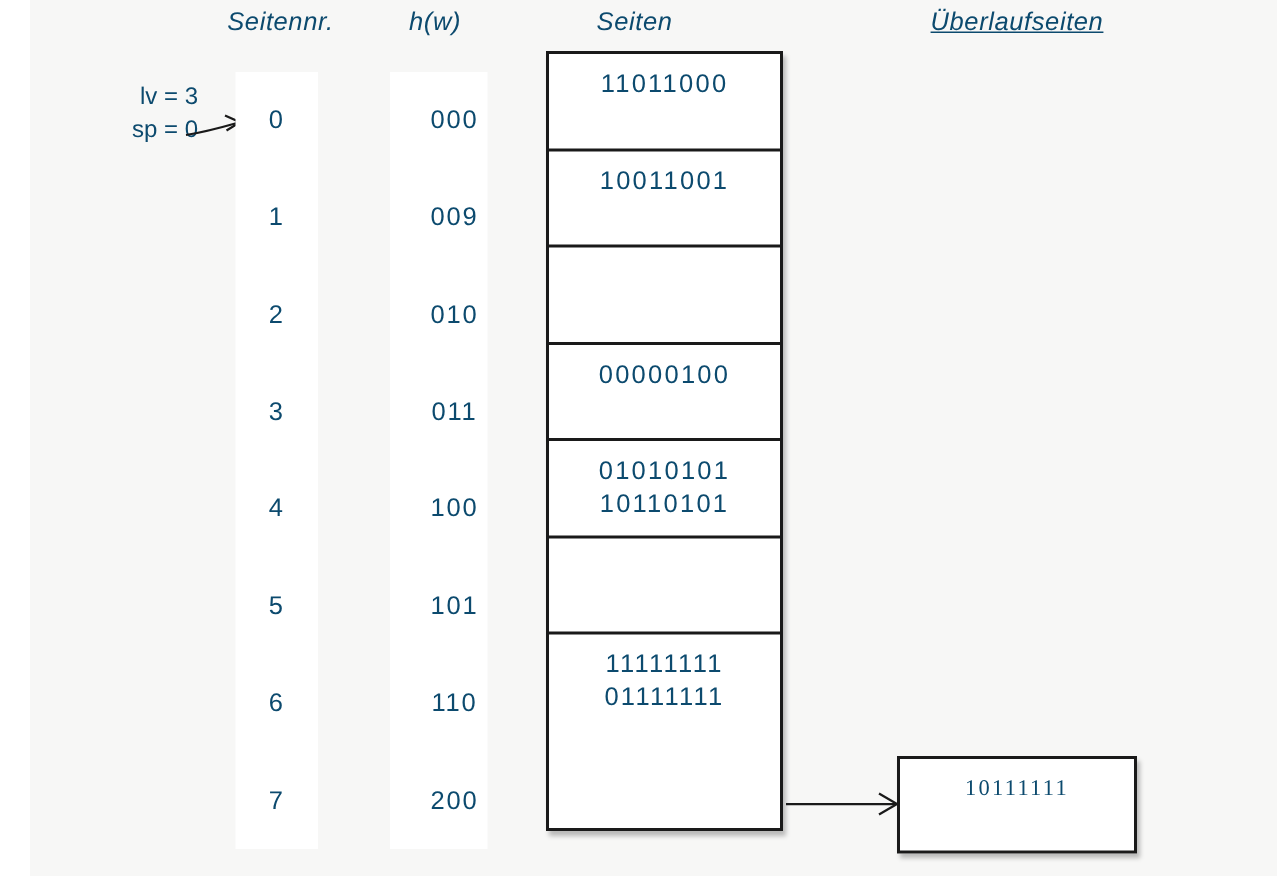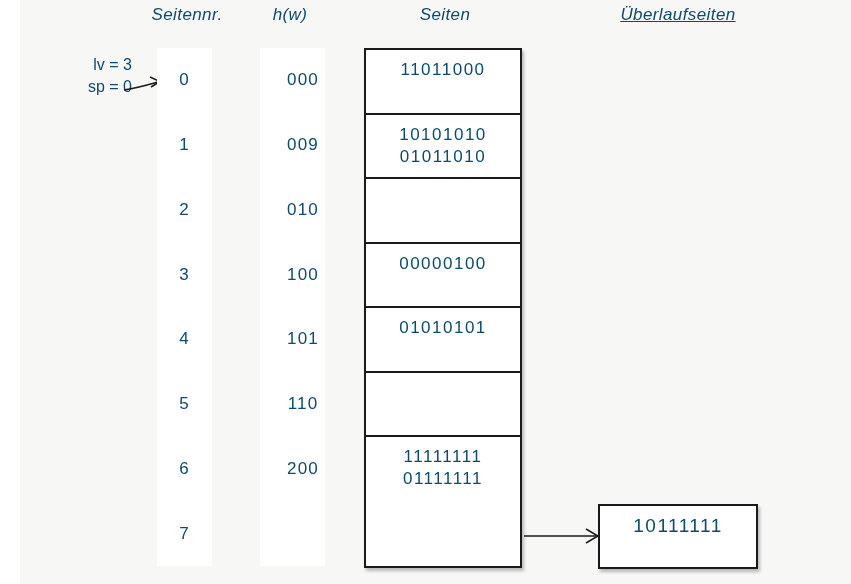--- a/index.html
+++ b/index.html
@@ -21,21 +21,21 @@
     top: 4px;
     transform: translateX(-50%);
     font-style: italic;
     font-size: 17px;
     line-height: 22px;
     white-space: nowrap;
     letter-spacing: 0.4px;
   }
   .hdr-seitennr { left: 167px; }
   .hdr-hw       { left: 270px; }
-  .hdr-seiten   { left: 425px; text-align: center; }
+  .hdr-seiten   { left: 403px; text-align: center; }
   .hdr-ueberlauf{ left: 658px; text-decoration: underline; }
 
   .annotation {
     position: absolute;
     left: 38px;
     top: 54px;
     width: 74px;
     text-align: right;
     font-size: 16px;
     line-height: 22px;
@@ -60,21 +60,21 @@
   .numcell {
     display: flex;
     align-items: center;
     justify-content: center;
     font-size: 17px;
     letter-spacing: 1.2px;
   }
   .bucket-table {
     position: absolute;
     left: 344px;
-    top: 48px;
+    top: 34px;
     width: 158px;
     height: 520px;
     box-sizing: border-box;
     background: #ffffff;
     border: 2px solid #1a1a1a;
     box-shadow: 2px 3px 3px rgba(0,0,0,0.25);
     display: grid;
     grid-template-rows: repeat(8, 1fr);
   }
   .bucket {
@@ -98,23 +98,24 @@
     height: 65px;
     box-sizing: border-box;
     background: #ffffff;
     border: 2px solid #1a1a1a;
     box-shadow: 2px 3px 3px rgba(0,0,0,0.25);
     padding-top: 9px;
     text-align: center;
   }
   .overflow-box .val {
     display: block;
-    font-size: 19px;
+    font-size: 15px;
     line-height: 22px;
     letter-spacing: 1.5px;
+    font-family: Liberation Serif, serif;
   }
   .overflow-arrow {
     position: absolute;
     left: 502px;
     top: 524px;
   }
   svg line, svg path { stroke: #1a1a1a; fill: none; }
 </style>
 </head>
 <body>
@@ -144,45 +145,47 @@
     <div class="numcell">4</div>
     <div class="numcell">5</div>
     <div class="numcell">6</div>
     <div class="numcell">7</div>
   </div>
 
   <div class="strip strip-hash">
     <div class="numcell">000</div>
     <div class="numcell">009</div>
     <div class="numcell">010</div>
+    <div class="numcell">011</div>
     <div class="numcell">100</div>
     <div class="numcell">101</div>
     <div class="numcell">110</div>
     <div class="numcell">200</div>
   </div>
 
   <div class="bucket-table">
     <div class="bucket">
       <span class="val">11011000</span>
       <span class="val"></span>
     </div>
     <div class="bucket">
-      <span class="val">10101010</span>
-      <span class="val">01011010</span>
+      <span class="val">10011001</span>
+      <span class="val"></span>
     </div>
     <div class="bucket">
       <span class="val"></span>
       <span class="val"></span>
     </div>
     <div class="bucket">
       <span class="val">00000100</span>
       <span class="val"></span>
     </div>
     <div class="bucket">
       <span class="val">01010101</span>
+      <span class="val">10110101</span>
     </div>
     <div class="bucket">
       <span class="val"></span>
       <span class="val"></span>
     </div>
     <div class="bucket">
       <span class="val">11111111</span>
       <span class="val">01111111</span>
     </div>
   </div>

